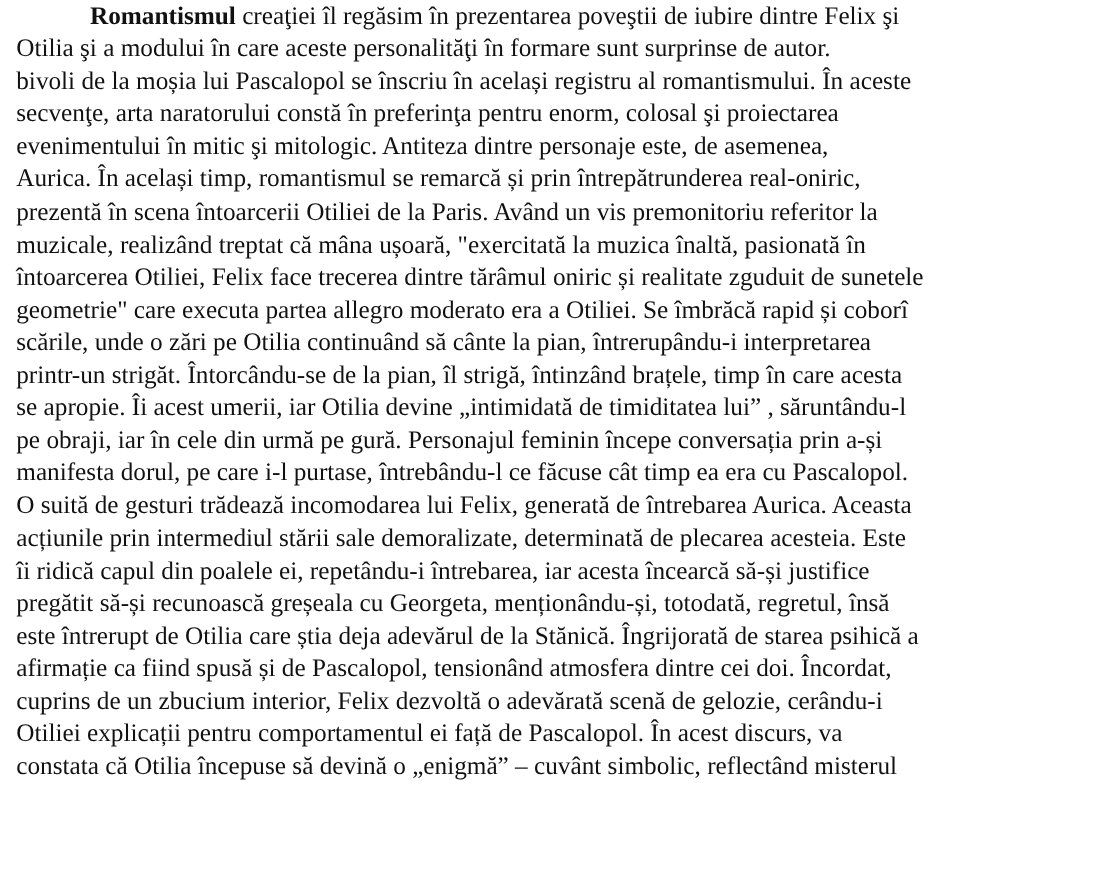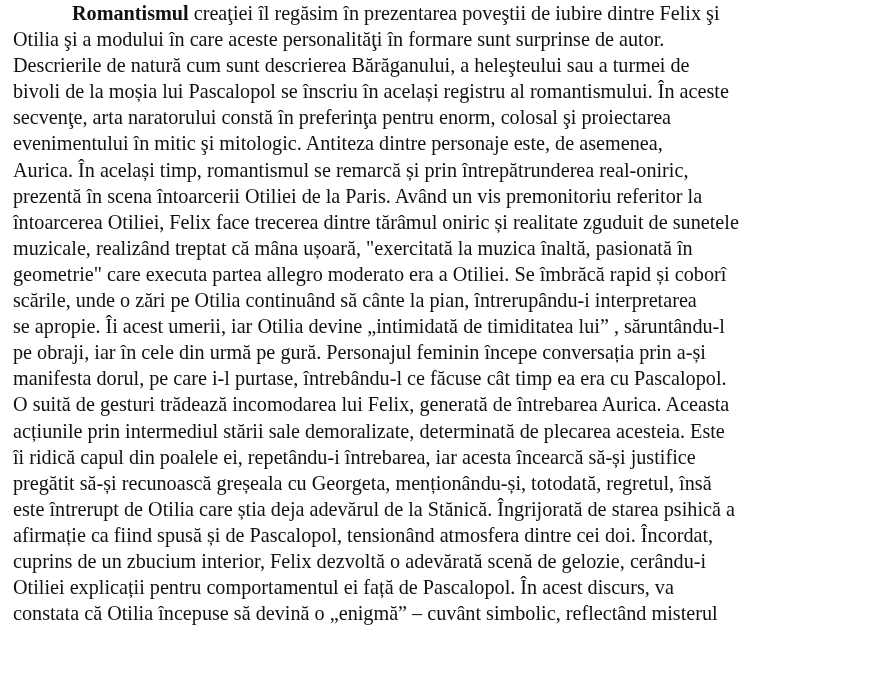--- a/index.html
+++ b/index.html
@@ -36,30 +36,30 @@
       font-family: Liberation Serif, serif;
     }
   </style>
 </head>
 <body>
 
 <div class="page">
   <div class="paragraph">
     <span class="line first"><span class="bold">Romantismul</span><span> creaţiei îl regăsim în prezentarea poveştii de iubire dintre Felix şi</span></span>
     <span class="line">Otilia şi a modului în care aceste personalităţi în formare sunt surprinse de autor.</span>
-    <span class="line">Descrierile de natură cum sunt descrierea Bărăganului, a heleşteului sau a turmei de</span>
     <span class="line">bivoli de la moșia lui Pascalopol se înscriu în același registru al romantismului. În aceste</span>
     <span class="line">secvenţe, arta naratorului constă în preferinţa pentru enorm, colosal şi proiectarea</span>
     <span class="line">evenimentului în mitic şi mitologic. Antiteza dintre personaje este, de asemenea,</span>
     <span class="line">Aurica. În același timp, romantismul se remarcă și prin întrepătrunderea real-oniric,</span>
     <span class="line">prezentă în scena întoarcerii Otiliei de la Paris. Având un vis premonitoriu referitor la</span>
+    <span class="line">muzicale, realizând treptat că mâna ușoară, "exercitată la muzica înaltă, pasionată în</span>
     <span class="line">întoarcerea Otiliei, Felix face trecerea dintre tărâmul oniric și realitate zguduit de sunetele</span>
-    <span class="line">muzicale, realizând treptat că mâna ușoară, "exercitată la muzica înaltă, pasionată în</span>
     <span class="line">geometrie" care executa partea allegro moderato era a Otiliei. Se îmbrăcă rapid și coborî</span>
     <span class="line">scările, unde o zări pe Otilia continuând să cânte la pian, întrerupându-i interpretarea</span>
+    <span class="line">printr-un strigăt. Întorcându-se de la pian, îl strigă, întinzând brațele, timp în care acesta</span>
     <span class="line">se apropie. Îi acest umerii, iar Otilia devine „intimidată de timiditatea lui” , săruntându-l</span>
     <span class="line">pe obraji, iar în cele din urmă pe gură. Personajul feminin începe conversația prin a-și</span>
     <span class="line">manifesta dorul, pe care i-l purtase, întrebându-l ce făcuse cât timp ea era cu Pascalopol.</span>
     <span class="line">O suită de gesturi trădează incomodarea lui Felix, generată de întrebarea Aurica. Aceasta</span>
     <span class="line">acțiunile prin intermediul stării sale demoralizate, determinată de plecarea acesteia. Este</span>
     <span class="line">îi ridică capul din poalele ei, repetându-i întrebarea, iar acesta încearcă să-și justifice</span>
     <span class="line">pregătit să-și recunoască greșeala cu Georgeta, menționându-și, totodată, regretul, însă</span>
     <span class="line">este întrerupt de Otilia care știa deja adevărul de la Stănică. Îngrijorată de starea psihică a</span>
     <span class="line">afirmație ca fiind spusă și de Pascalopol, tensionând atmosfera dintre cei doi. Încordat,</span>
     <span class="line">cuprins de un zbucium interior, Felix dezvoltă o adevărată scenă de gelozie, cerându-i</span>

